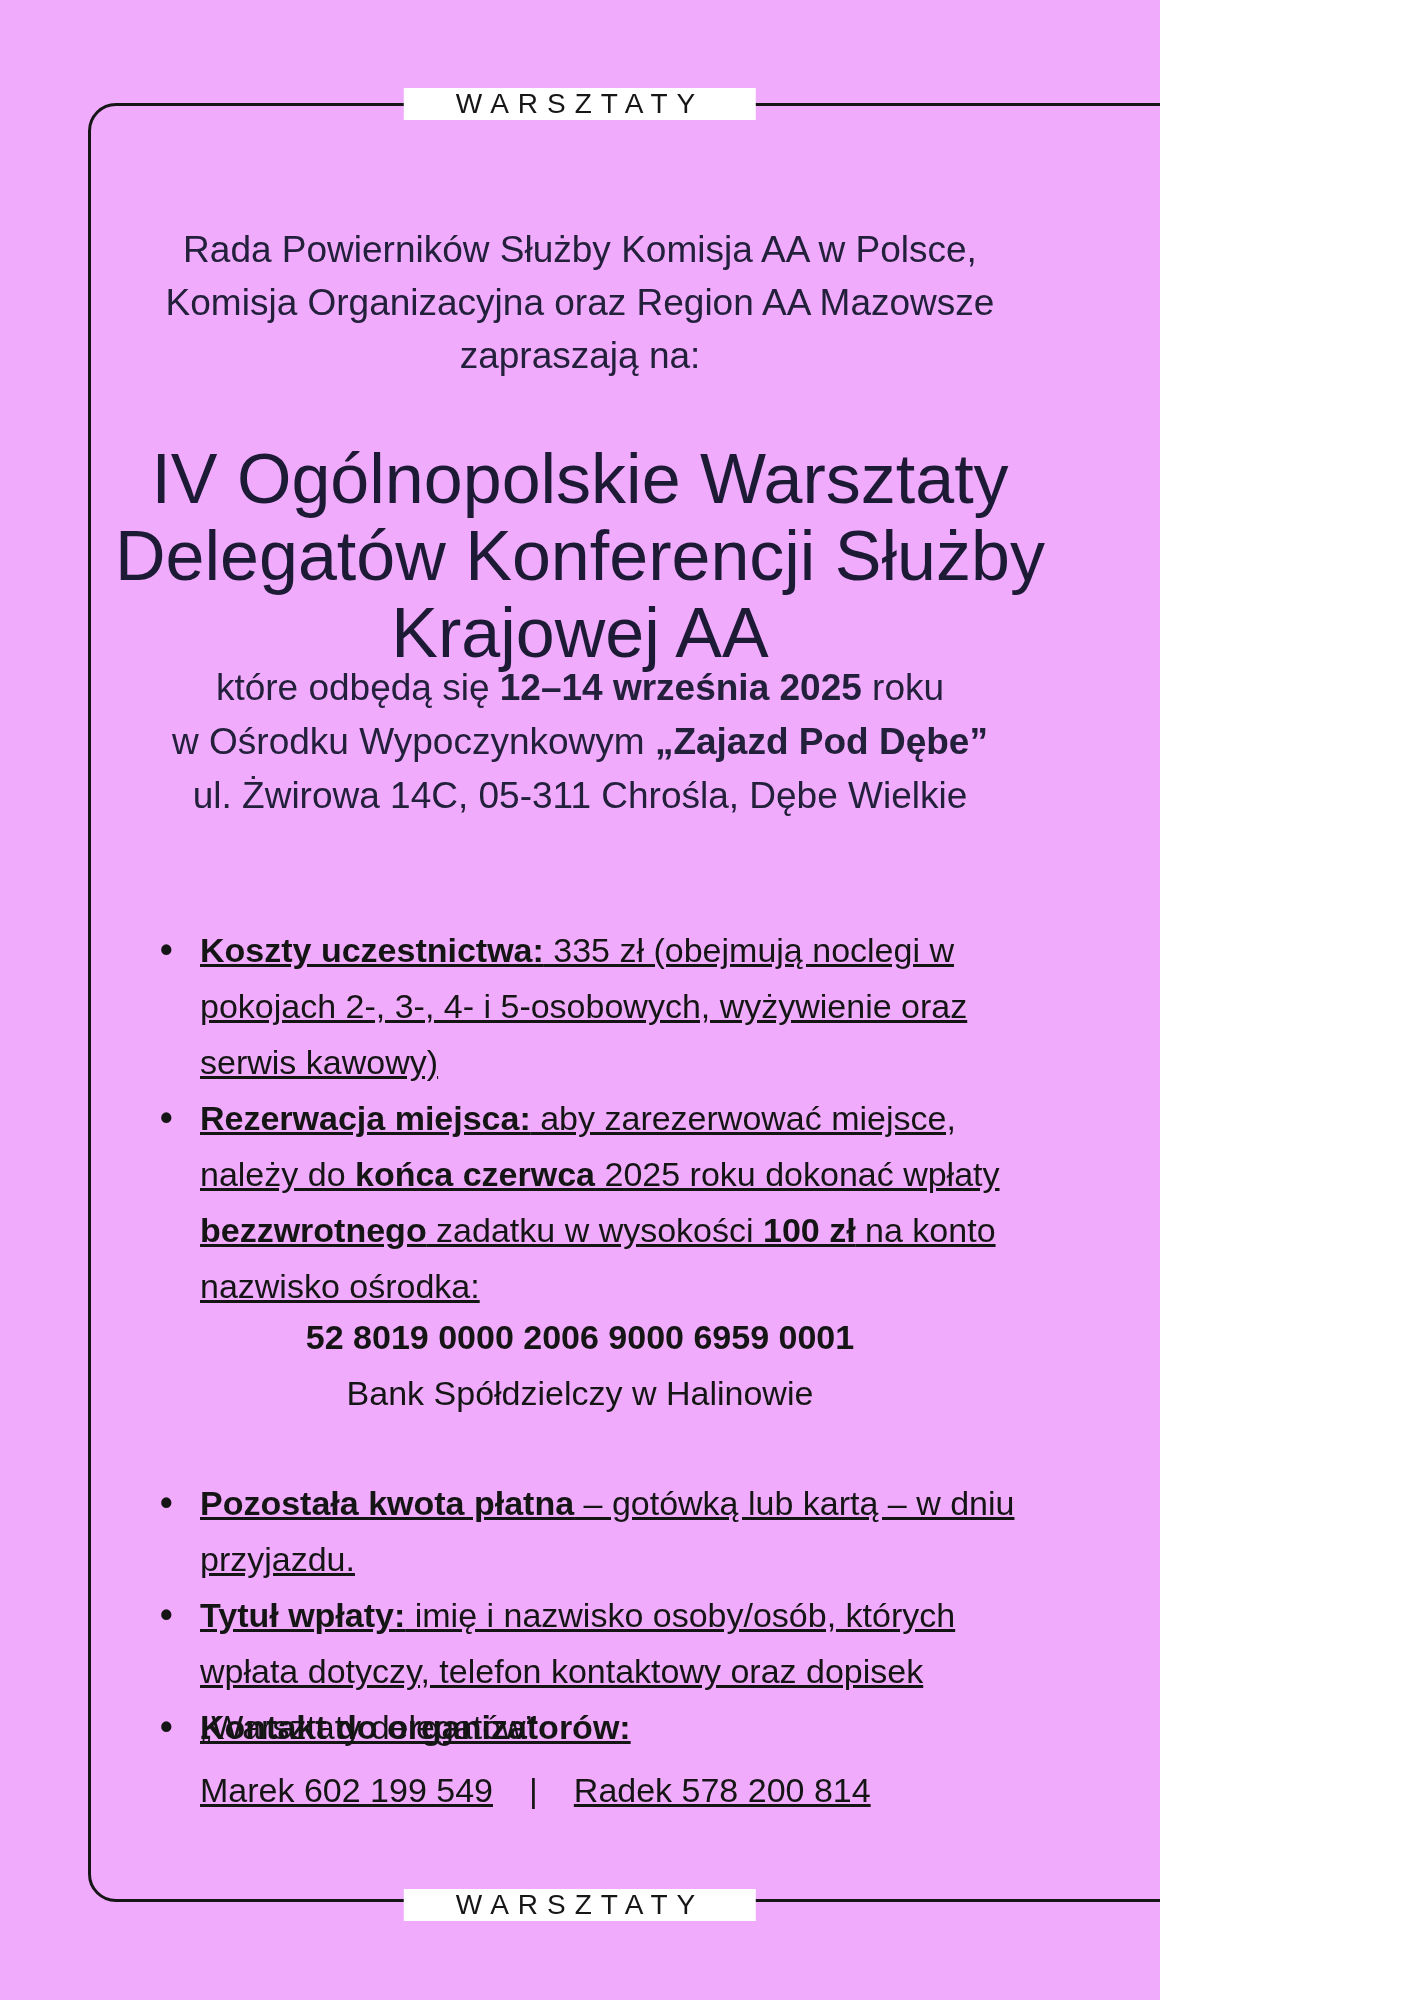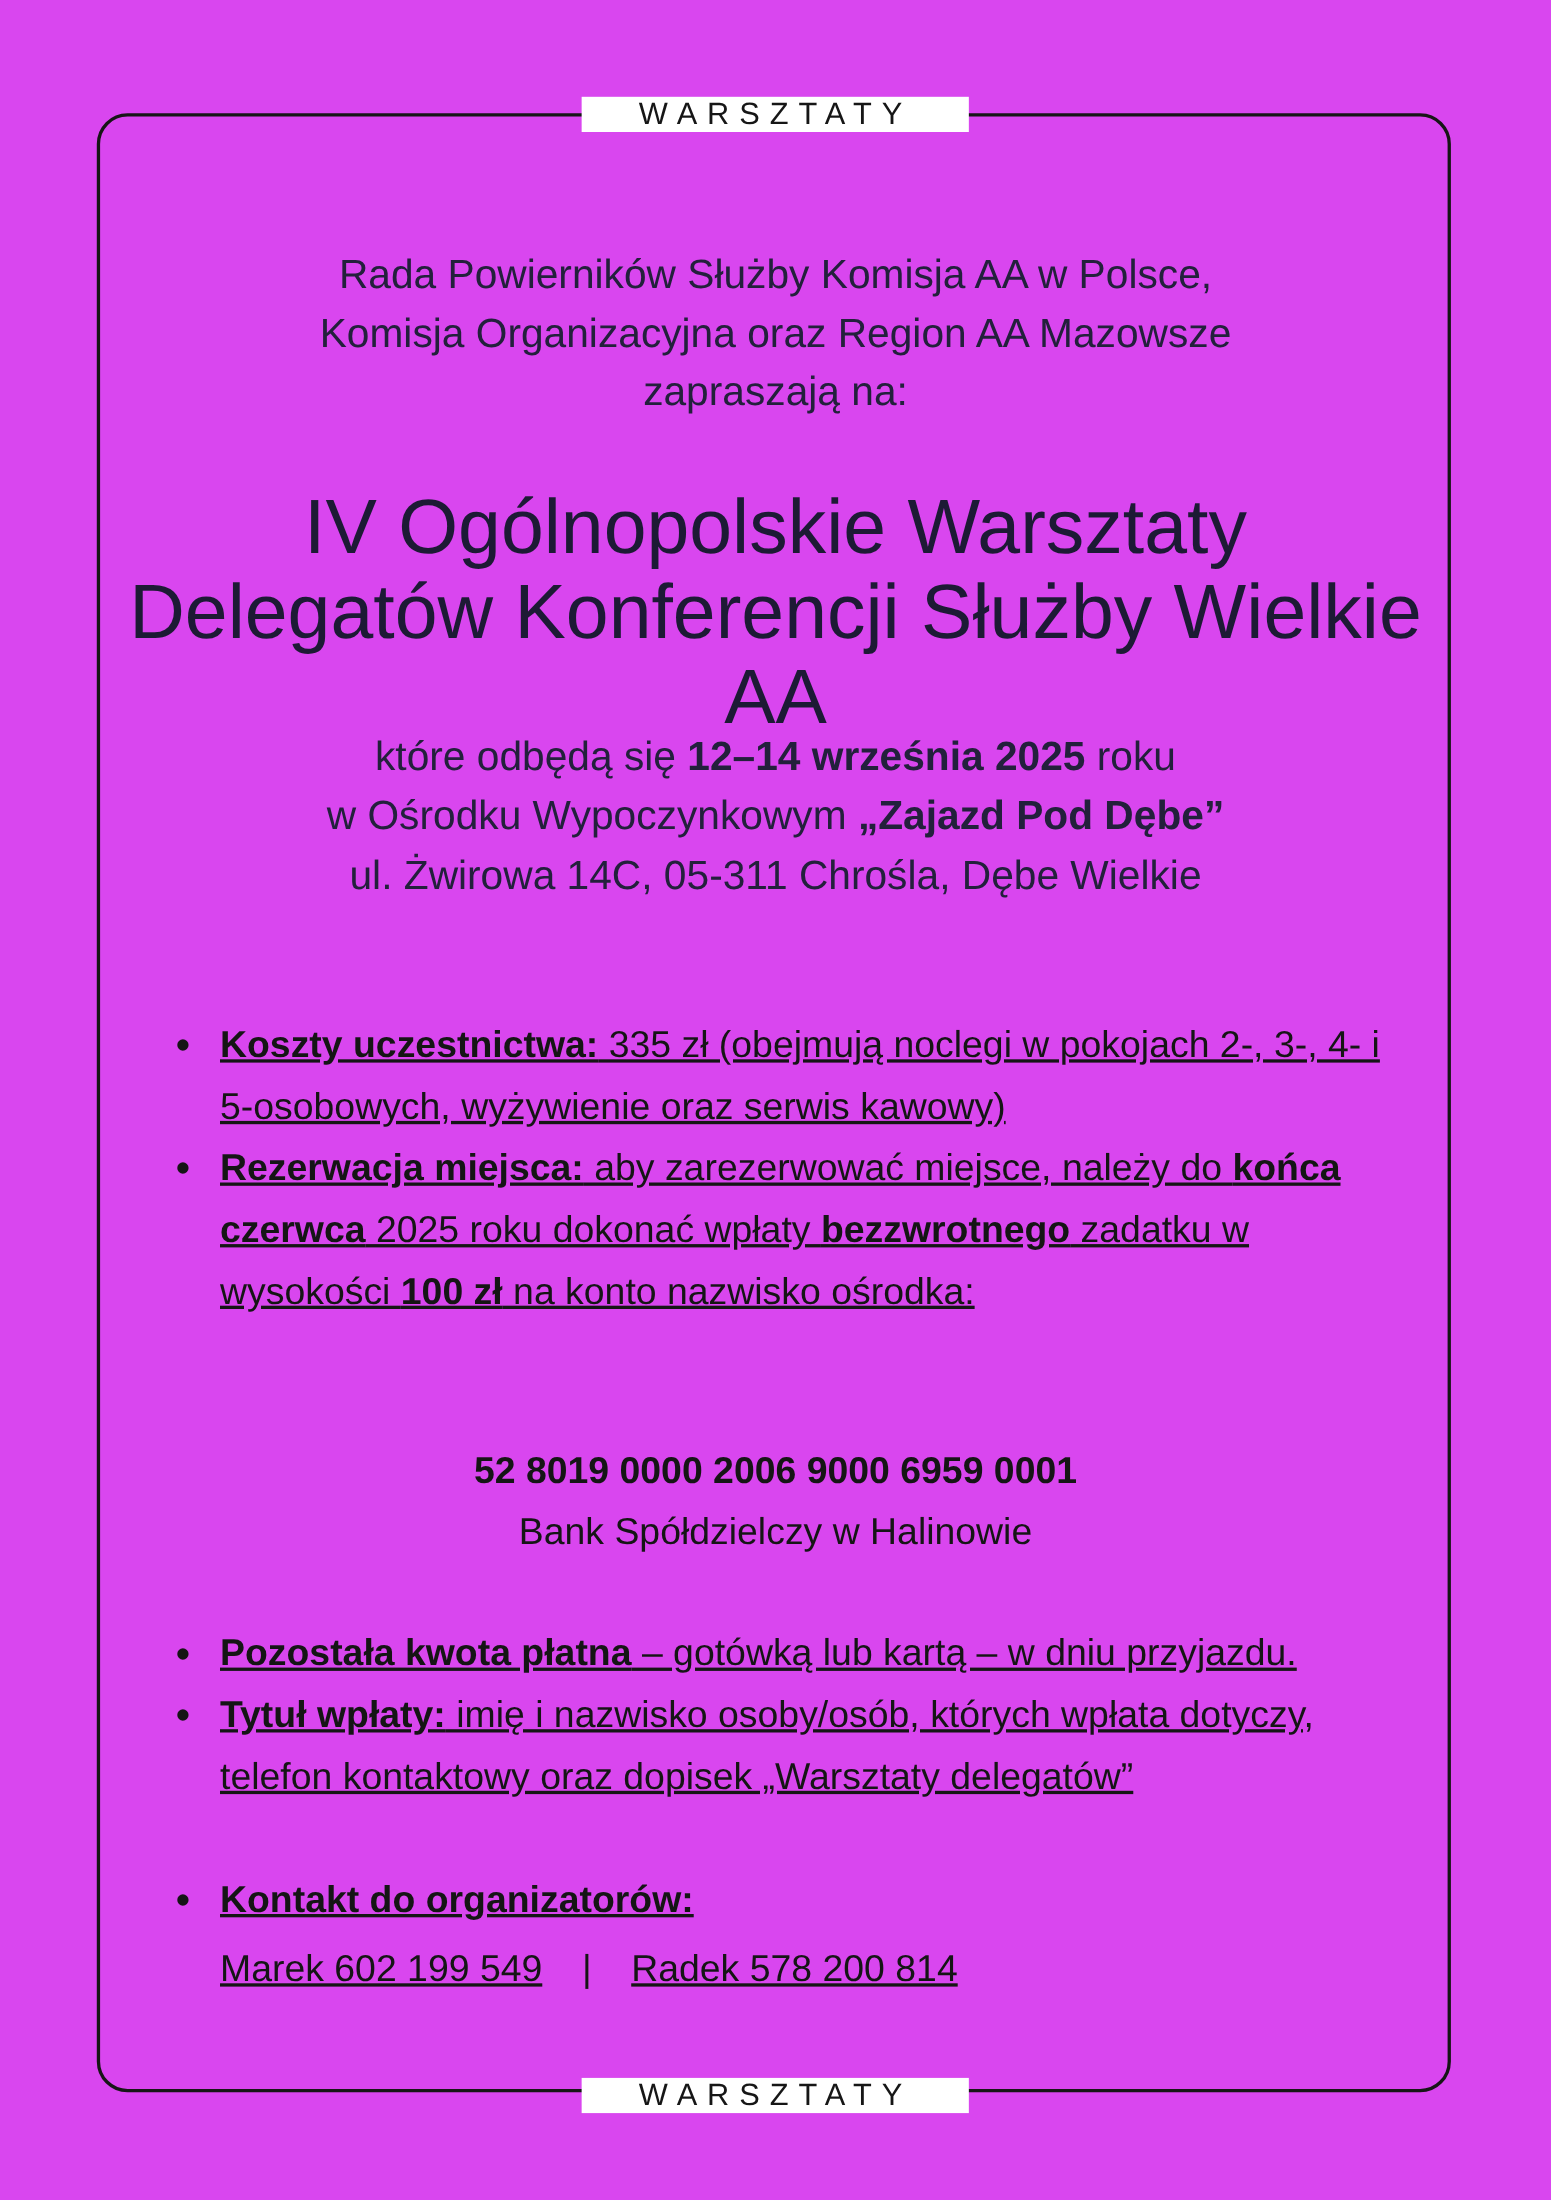--- a/index.html
+++ b/index.html
@@ -1,20 +1,20 @@
 <!DOCTYPE html>
 <html><head>
 <meta charset="utf-8">
 <style>
   html, body { margin: 0; padding: 0; background: #ffffff; }
   .sheet {
     position: relative;
-    width: 1410px;
+    width: 1160px;
     height: 2000px;
-    background: #d946ef;
+    background: #f0abfc;
     overflow: hidden;
     font-family: "Liberation Sans", sans-serif;
     -webkit-font-smoothing: antialiased;
   }
   .frame {
     position: absolute;
     left: 88px; top: 103px;
     width: 1231px; height: 1799px;
     border: 3px solid #161616;
     border-radius: 28px;
@@ -99,21 +99,21 @@
   <div class="frame-label top">WARSZTATY</div>
 
   <div class="centered-block intro">
     <div>Rada Powierników Służby Komisja AA w Polsce,</div>
     <div>Komisja Organizacyjna oraz Region AA Mazowsze</div>
     <div>zapraszają na:</div>
   </div>
 
   <div class="centered-block main-title">
     <div>IV Ogólnopolskie Warsztaty</div>
-    <div>Delegatów Konferencji Służby Wielkie AA</div>
+    <div>Delegatów Konferencji Służby Krajowej AA</div>
   </div>
 
   <div class="centered-block event">
     <div><span>które odbędą się </span><span class="b">12–14 września 2025</span><span> roku</span></div>
     <div><span>w Ośrodku Wypoczynkowym </span><span class="b">„Zajazd Pod Dębe”</span></div>
     <div>ul. Żwirowa 14C, 05-311 Chrośla, Dębe Wielkie</div>
   </div>
 
   <ul class="bullet-group g1">
     <li><span class="b">Koszty uczestnictwa:</span><span> 335 zł (obejmują noclegi w pokojach 2-, 3-, 4- i 5-osobowych, wyżywienie oraz serwis kawowy)</span></li>

